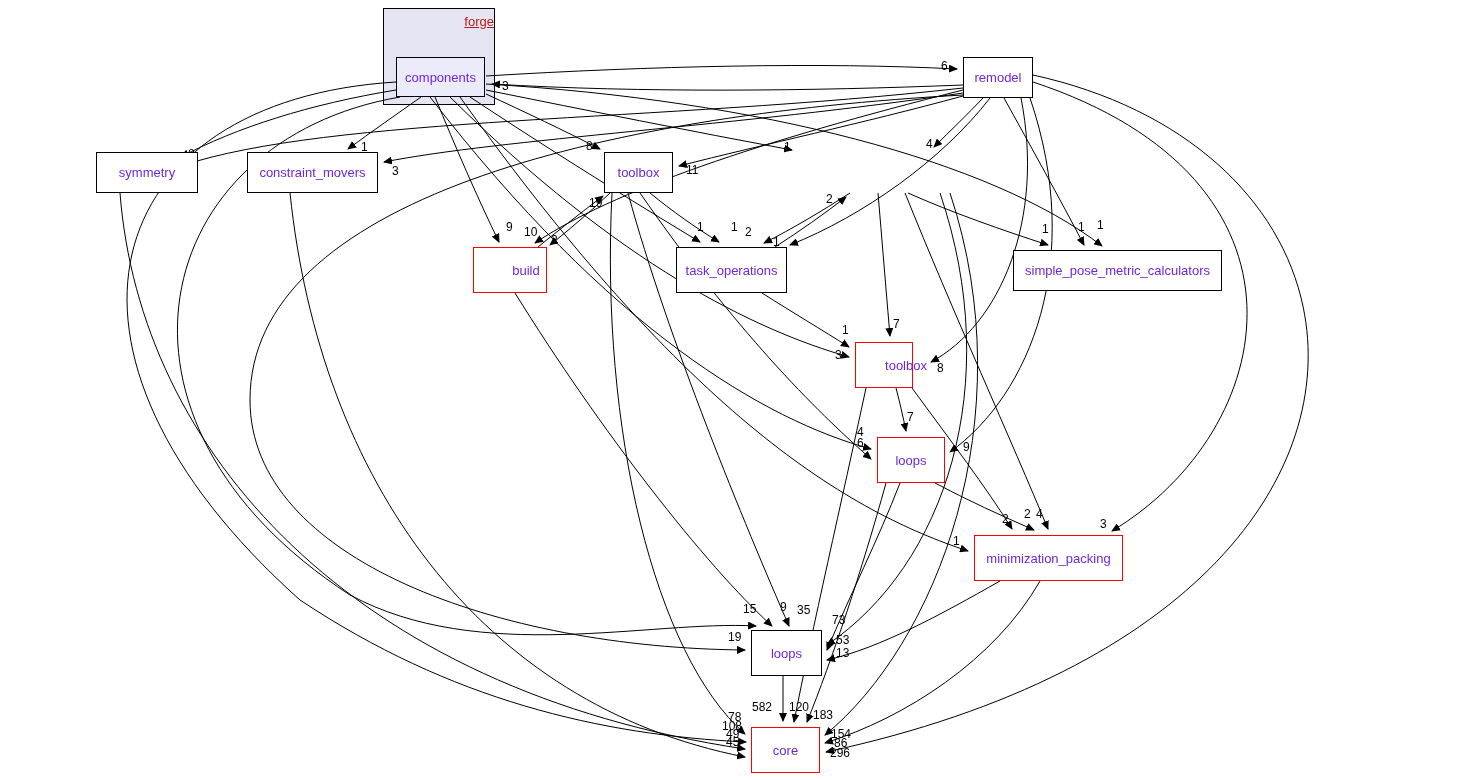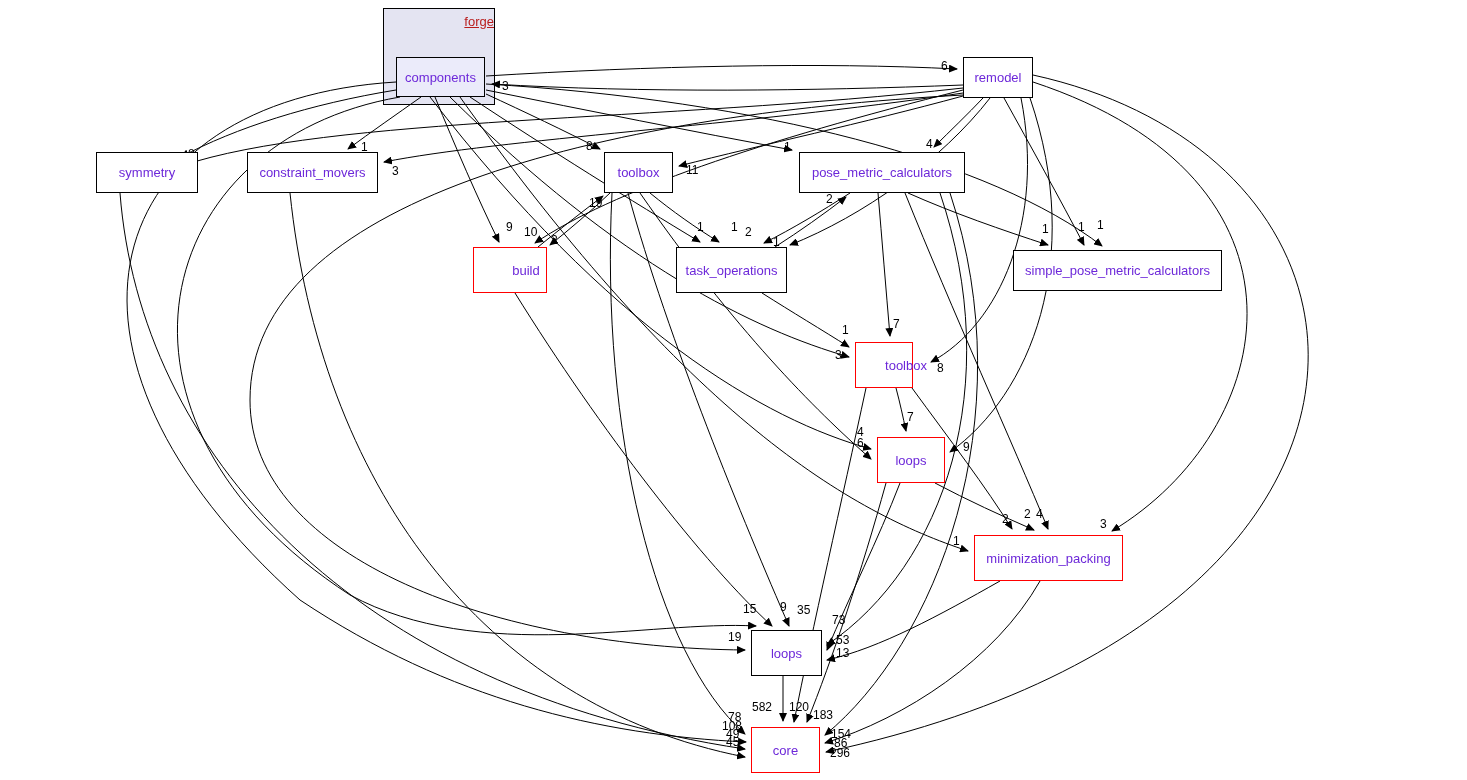--- a/index.html
+++ b/index.html
@@ -144,21 +144,20 @@
       <path d="M1033,75 C1420,160 1440,620 826,752" class="edge" marker-end="url(#arrowhead)"></path>
       <text x="830" y="757" class="edge-label">296</text>
     </svg>
 
   <div id="node-layer">
       <div class="node" style="left: 396px; top: 57px; width: 89px; height: 40px; background: rgb(235, 235, 250); border-color: rgb(0, 0, 0);">components</div>
       <div class="node" style="left: 963px; top: 57px; width: 70px; height: 41px; background: rgb(255, 255, 255); border-color: rgb(0, 0, 0);">remodel</div>
       <div class="node" style="left: 96px; top: 152px; width: 102px; height: 41px; background: rgb(255, 255, 255); border-color: rgb(0, 0, 0);">symmetry</div>
       <div class="node" style="left: 247px; top: 152px; width: 131px; height: 41px; background: rgb(255, 255, 255); border-color: rgb(0, 0, 0);">constraint_movers</div>
       <div class="node" style="left: 604px; top: 152px; width: 69px; height: 41px; background: rgb(255, 255, 255); border-color: rgb(0, 0, 0);">toolbox</div>
-      <div class="node" style="left: 799px; top: 152px; width: 166px; height: 41px; background: rgb(255, 255, 255); border-color: rgb(0, 0, 0);">pose_metric_calculators</div>
       <div class="node" style="left: 473px; top: 247px; width: 74px; height: 46px; background: rgb(255, 255, 255); border-color: rgb(255, 0, 0); padding-left: 32px;">build</div>
       <div class="node" style="left: 1013px; top: 250px; width: 209px; height: 41px; background: rgb(255, 255, 255); border-color: rgb(0, 0, 0);">simple_pose_metric_calculators</div>
       <div class="node" style="left: 676px; top: 247px; width: 111px; height: 46px; background: rgb(255, 255, 255); border-color: rgb(0, 0, 0);">task_operations</div>
       <div class="node" style="left: 855px; top: 342px; width: 58px; height: 46px; background: rgb(255, 255, 255); border-color: rgb(255, 0, 0); padding-left: 44px;">toolbox</div>
       <div class="node" style="left: 877px; top: 437px; width: 68px; height: 46px; background: rgb(255, 255, 255); border-color: rgb(255, 0, 0);">loops</div>
       <div class="node" style="left: 974px; top: 535px; width: 149px; height: 46px; background: rgb(255, 255, 255); border-color: rgb(255, 0, 0); text-align: center;">minimization_packing</div>
       <div class="node" style="left: 751px; top: 630px; width: 71px; height: 46px; background: rgb(255, 255, 255); border-color: rgb(0, 0, 0);">loops</div>
       <div class="node" style="left: 751px; top: 727px; width: 69px; height: 46px; background: rgb(255, 255, 255); border-color: rgb(255, 0, 0);">core</div>
     </div>
 

